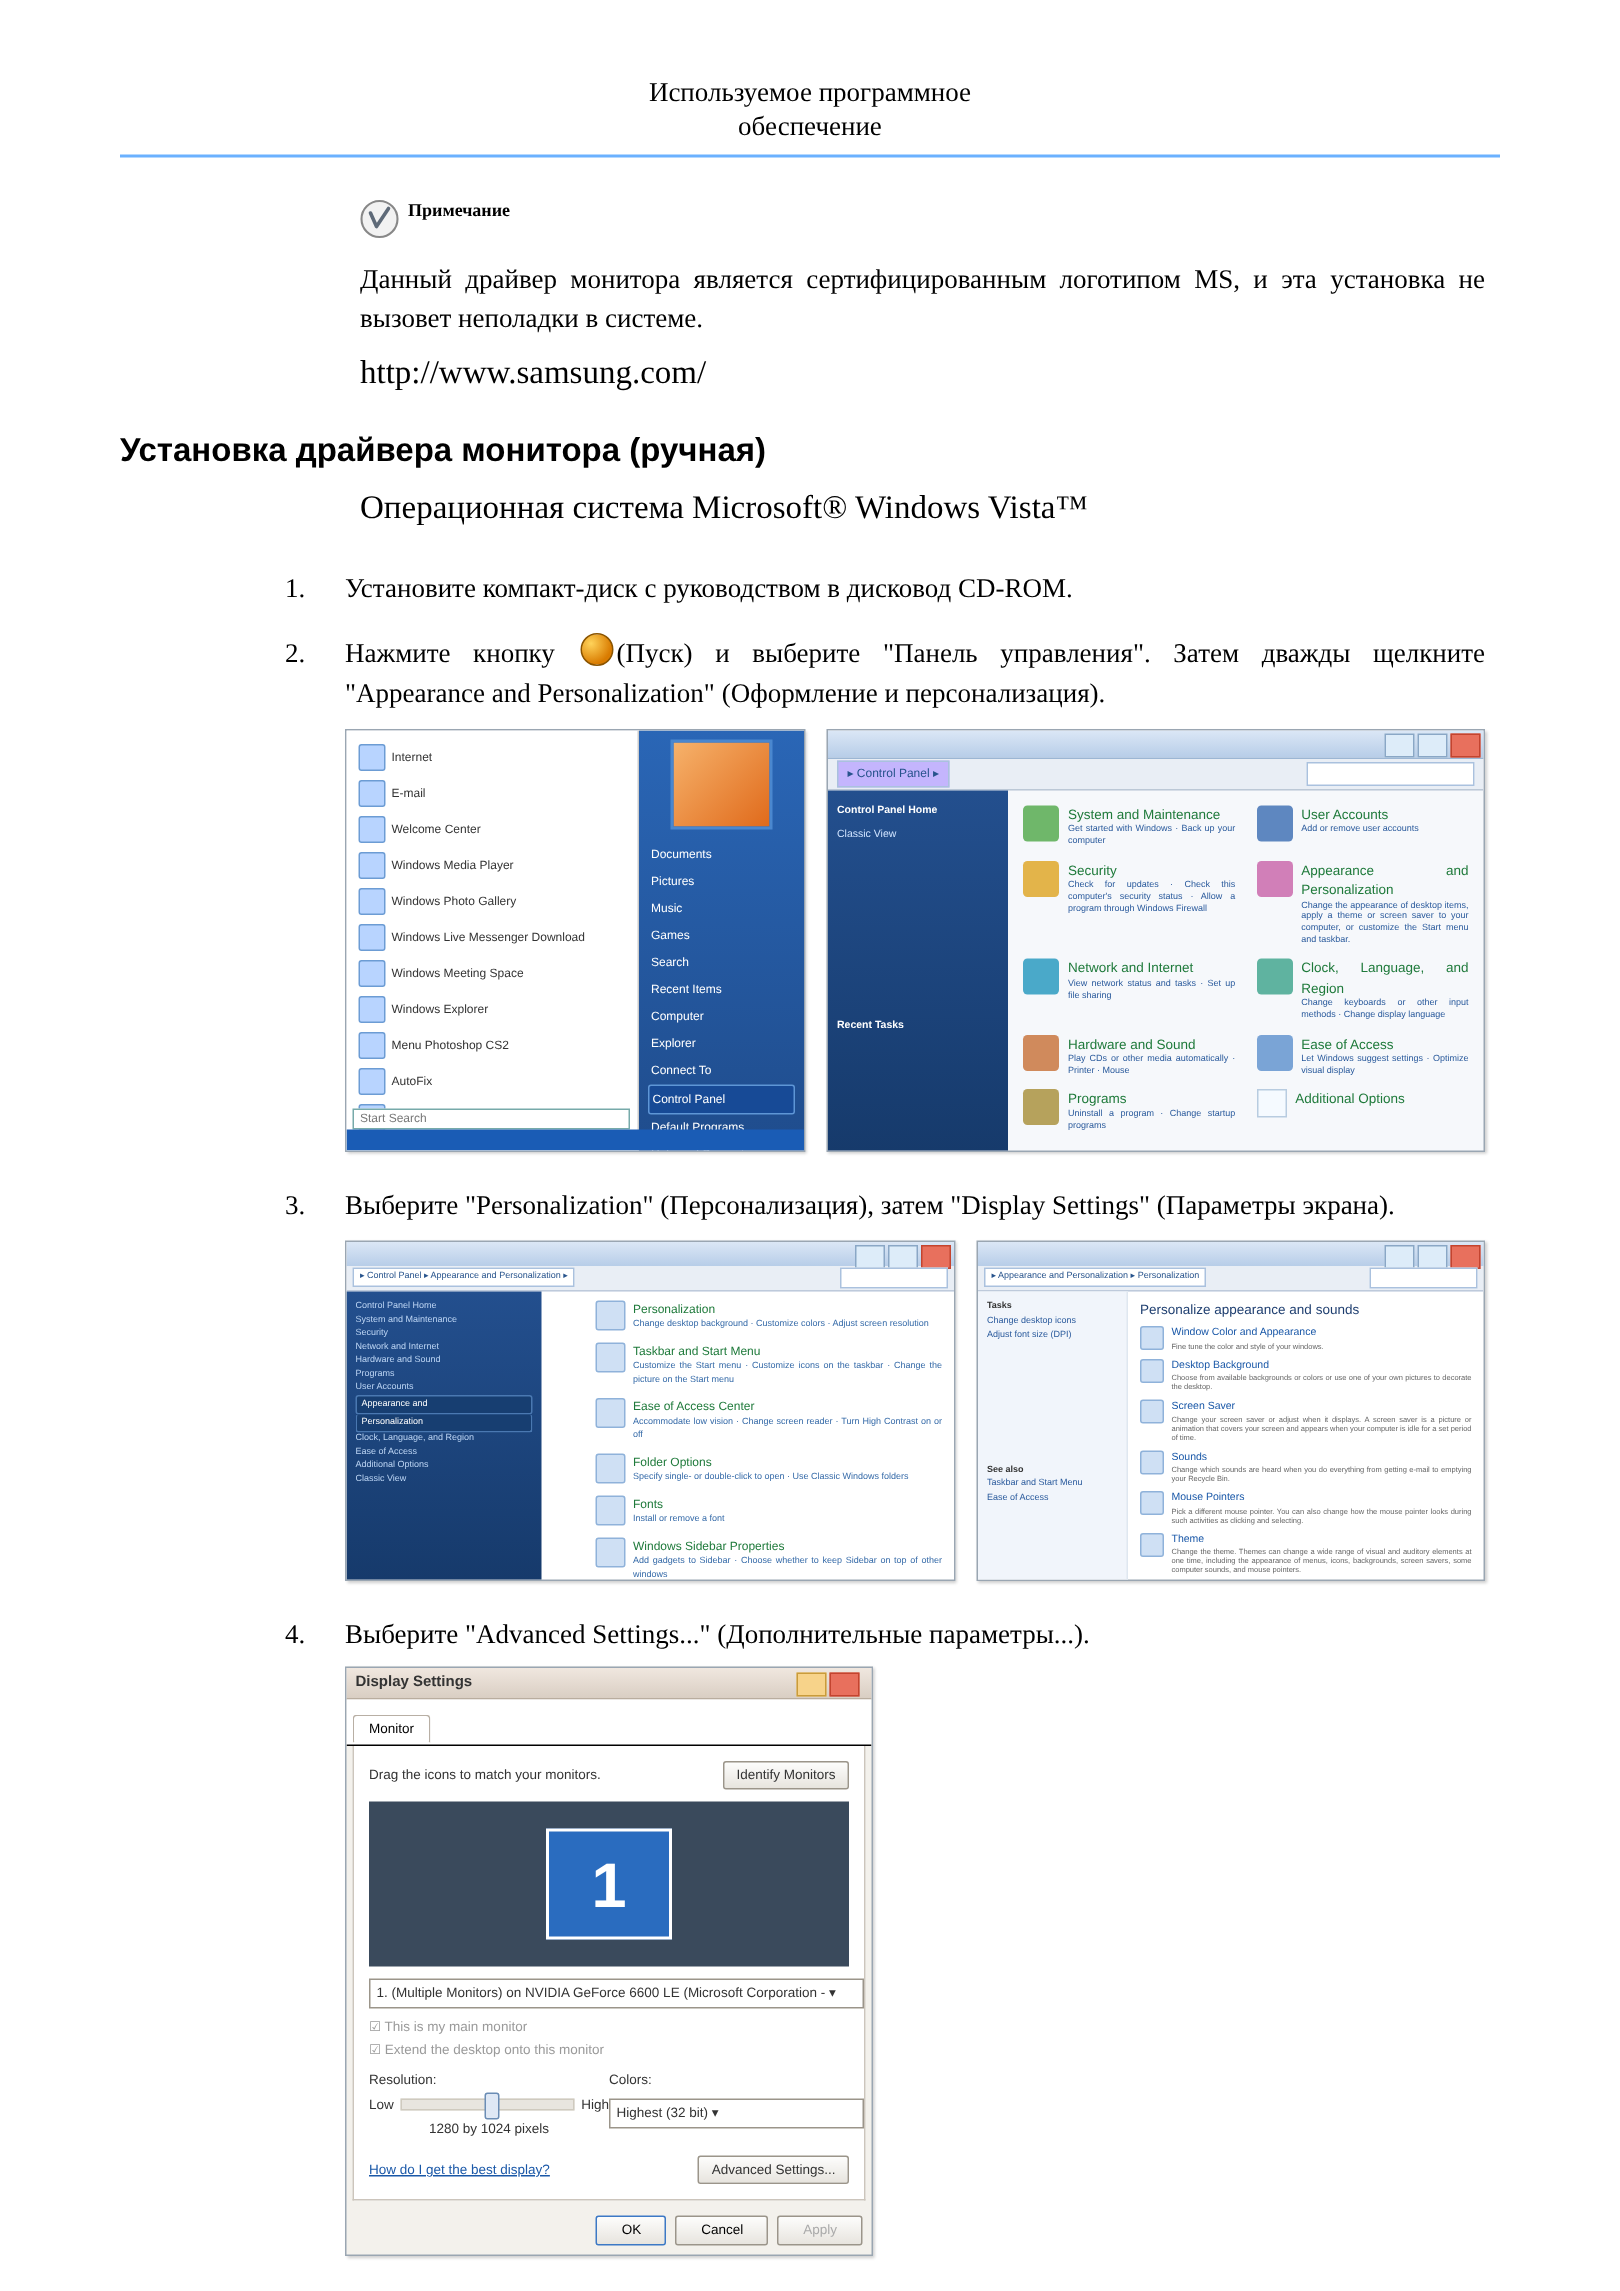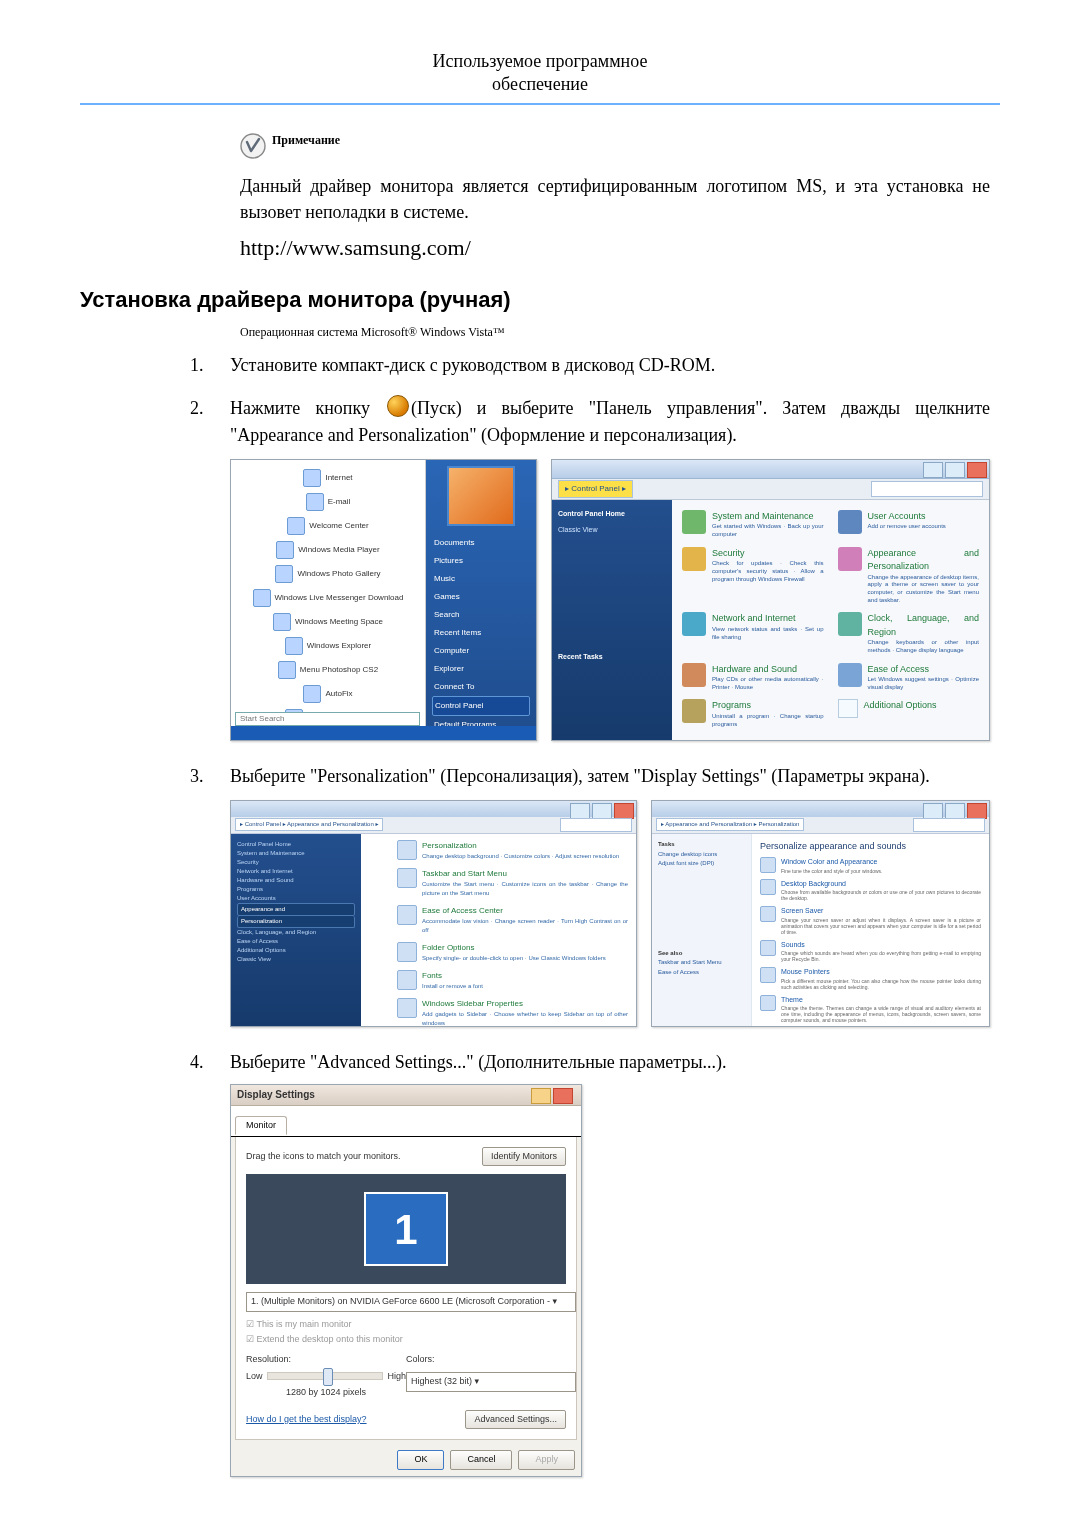--- a/index.html
+++ b/index.html
@@ -49,22 +49,22 @@
     font-size: 22px;
   }
   .section-title {
     font-family: Arial, Helvetica, sans-serif;
     font-weight: bold;
     font-size: 22px;
     margin: 26px 0 12px 0;
   }
   .intro-line {
     margin-left: 160px;
-    font-size: 12px;
-    margin-bottom: 12px;
+    font-size: 22px;
+    margin-bottom: 28px;
   }
   .steps {
     margin-left: 110px;
     margin-right: 10px;
   }
   .step {
     display: flex;
     margin-bottom: 16px;
     font-size: 18px;
     line-height: 1.5;
@@ -93,36 +93,36 @@
     border: 1px solid #9aa6b2;
     background: #fff;
     box-shadow: 1px 1px 2px rgba(0,0,0,.2);
     position: relative;
     overflow: hidden;
     font-family: Tahoma, Arial, sans-serif;
   }
   
   .shot1 { width: 305px; height: 280px; display:flex; }
   .s1-left { width: 195px; background:#fff; border-right:1px solid #ccc; padding:6px 6px; box-sizing:border-box; font-size:8px; color:#333; }
-  .s1-left .row { display:flex; align-items:center; gap:4px; padding:3px 2px; font-size:8px;justify-content:center; }
+  .s1-left .row { display:flex; align-items:center; gap:4px; padding:3px 2px; font-size:8px; }
   .s1-left .ic { width:16px; height:16px; background:#b8d4ff; border:1px solid #6c9cd4; border-radius:2px; flex:0 0 16px; }
   .s1-bottom { position:absolute; bottom:0; left:0; right:0; height:14px; background:#1a5cb5; }
   .s1-search { position:absolute; bottom:14px; left:4px; width:185px; height:14px; background:#fff; border:1px solid #7aa; font-size:8px; padding:0 4px; box-sizing:border-box; color:#777;}
   .s1-right { flex:1; background:linear-gradient(#2a66b6,#1f4c8c); color:#fff; font-size:8px; padding:6px; box-sizing:border-box;}
   .s1-right .pic { width:60px; height:50px; background:linear-gradient(135deg,#f6b26b,#e06a1b); border:2px solid #4a87cf; margin:0 auto 8px;}
   .s1-right div { padding:3px 2px; }
   .s1-right .hl { background:#174a96; border:1px solid #5e96d6; border-radius:2px; }
 
   
   .shot2 { flex:1; height:280px; background:#f6f8fb; }
   .s2-top { height:18px; background:linear-gradient(#dbe7f6,#b7cde8); border-bottom:1px solid #9cb6d4; display:flex; justify-content:flex-end; }
   .wbtn { width:18px; height:14px; margin:2px 2px 0 0; background:#ddecf9; border:1px solid #8aa7c6; }
   .wbtn.cl { background:#e8705d; border-color:#c3442f; }
   .s2-addr { height:20px; background:#e9eef5; border-bottom:1px solid #bcc8d6; display:flex; align-items:center; font-size:8px; color:#27538c; }
-  .s2-addr .crumbs { background:#fde047; border:1px solid #aac1de; padding:2px 6px; margin:0 6px; }
+  .s2-addr .crumbs { background:#c4b5fd; border:1px solid #aac1de; padding:2px 6px; margin:0 6px; }
   .s2-addr .search { margin-left:auto; margin-right:6px; width:110px; height:14px; background:#fff; border:1px solid #aac1de; }
   .s2-body { display:flex; height:calc(100% - 38px);}
   .s2-side { width:120px; background:linear-gradient(#234f8e,#163a6b); color:#cfe3ff; font-size:8px; padding:8px 6px; box-sizing:border-box;}
   .s2-side div { padding:2px 0; font-size:7px; line-height:1.2;}
   .s2-side .hd { color:#fff; font-weight:bold; margin-bottom:4px;}
   .s2-main { flex:1; padding:10px 10px; display:grid; grid-template-columns:1fr 1fr; gap:4px 14px; font-size:7px; color:#2a5a9c;}
   .s2-cat { display:flex; gap:6px; align-items:flex-start;}
   .s2-cat .cic { width:24px; height:24px; border-radius:3px; flex:0 0 24px;}
   .s2-cat .ttl { color:#1f7a3b; font-size:9px; }
   .s2-cat .sub { color:#2a5a9c; font-size:6px; line-height:1.3; }

